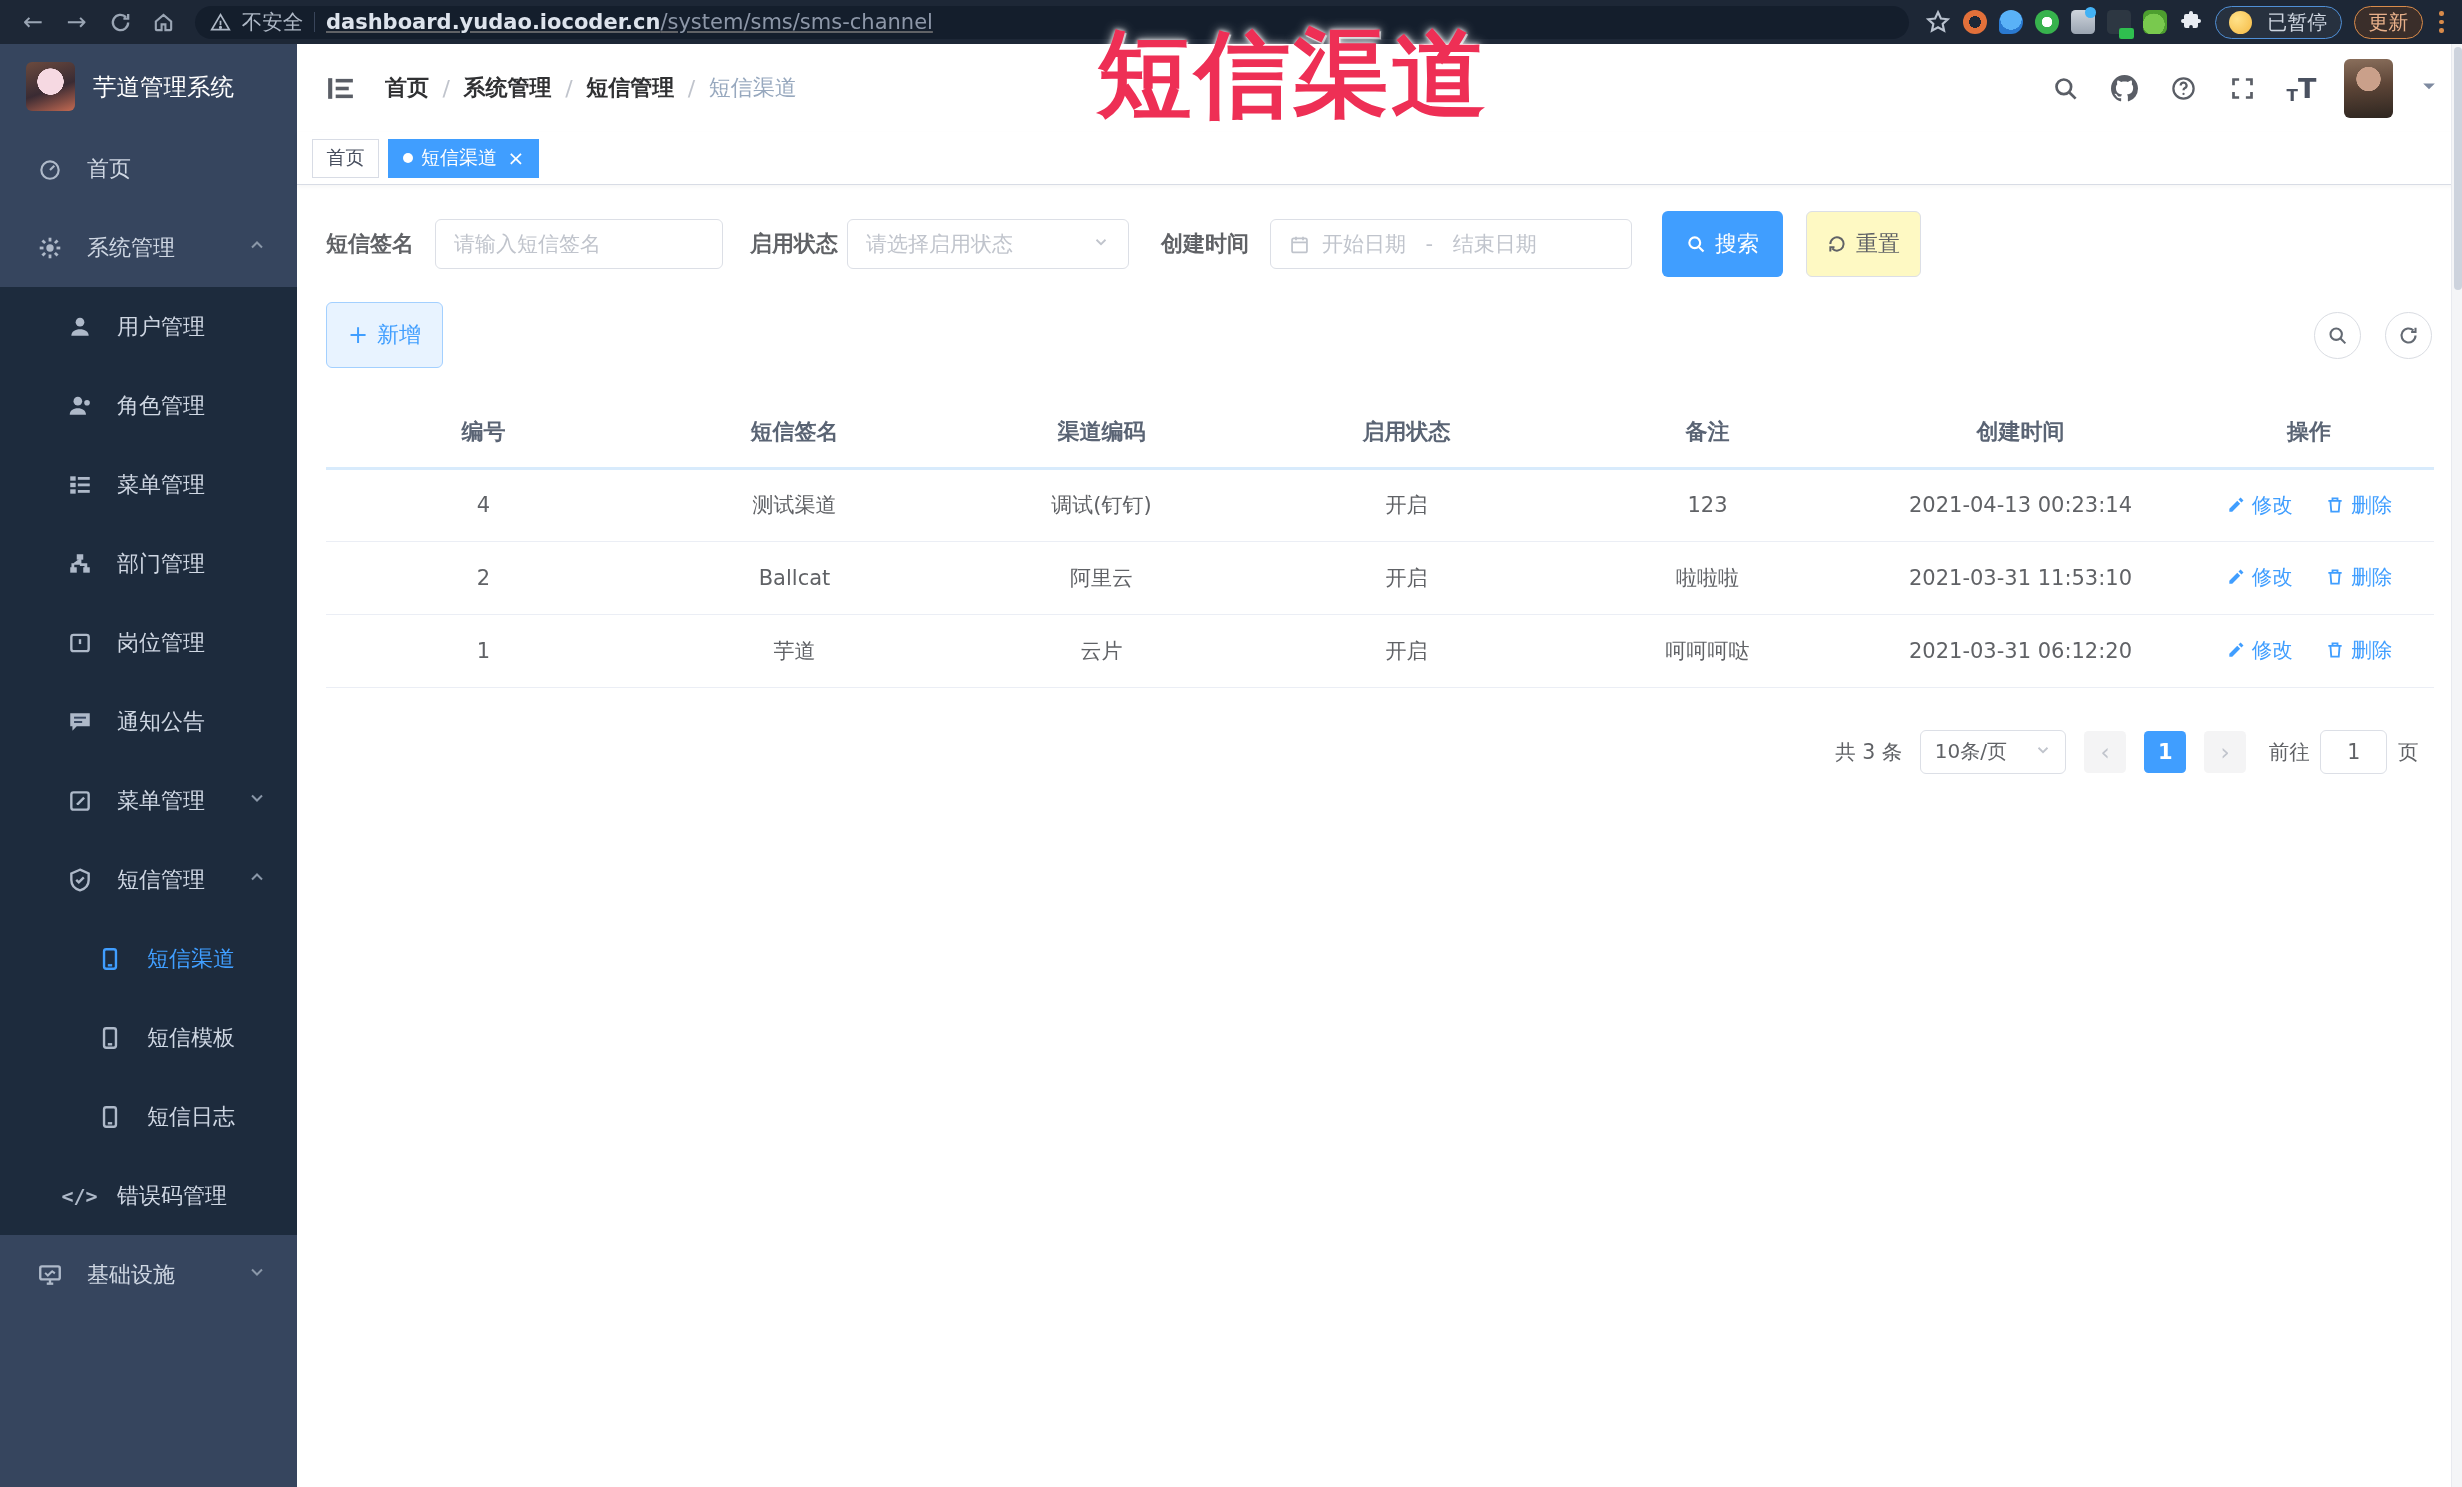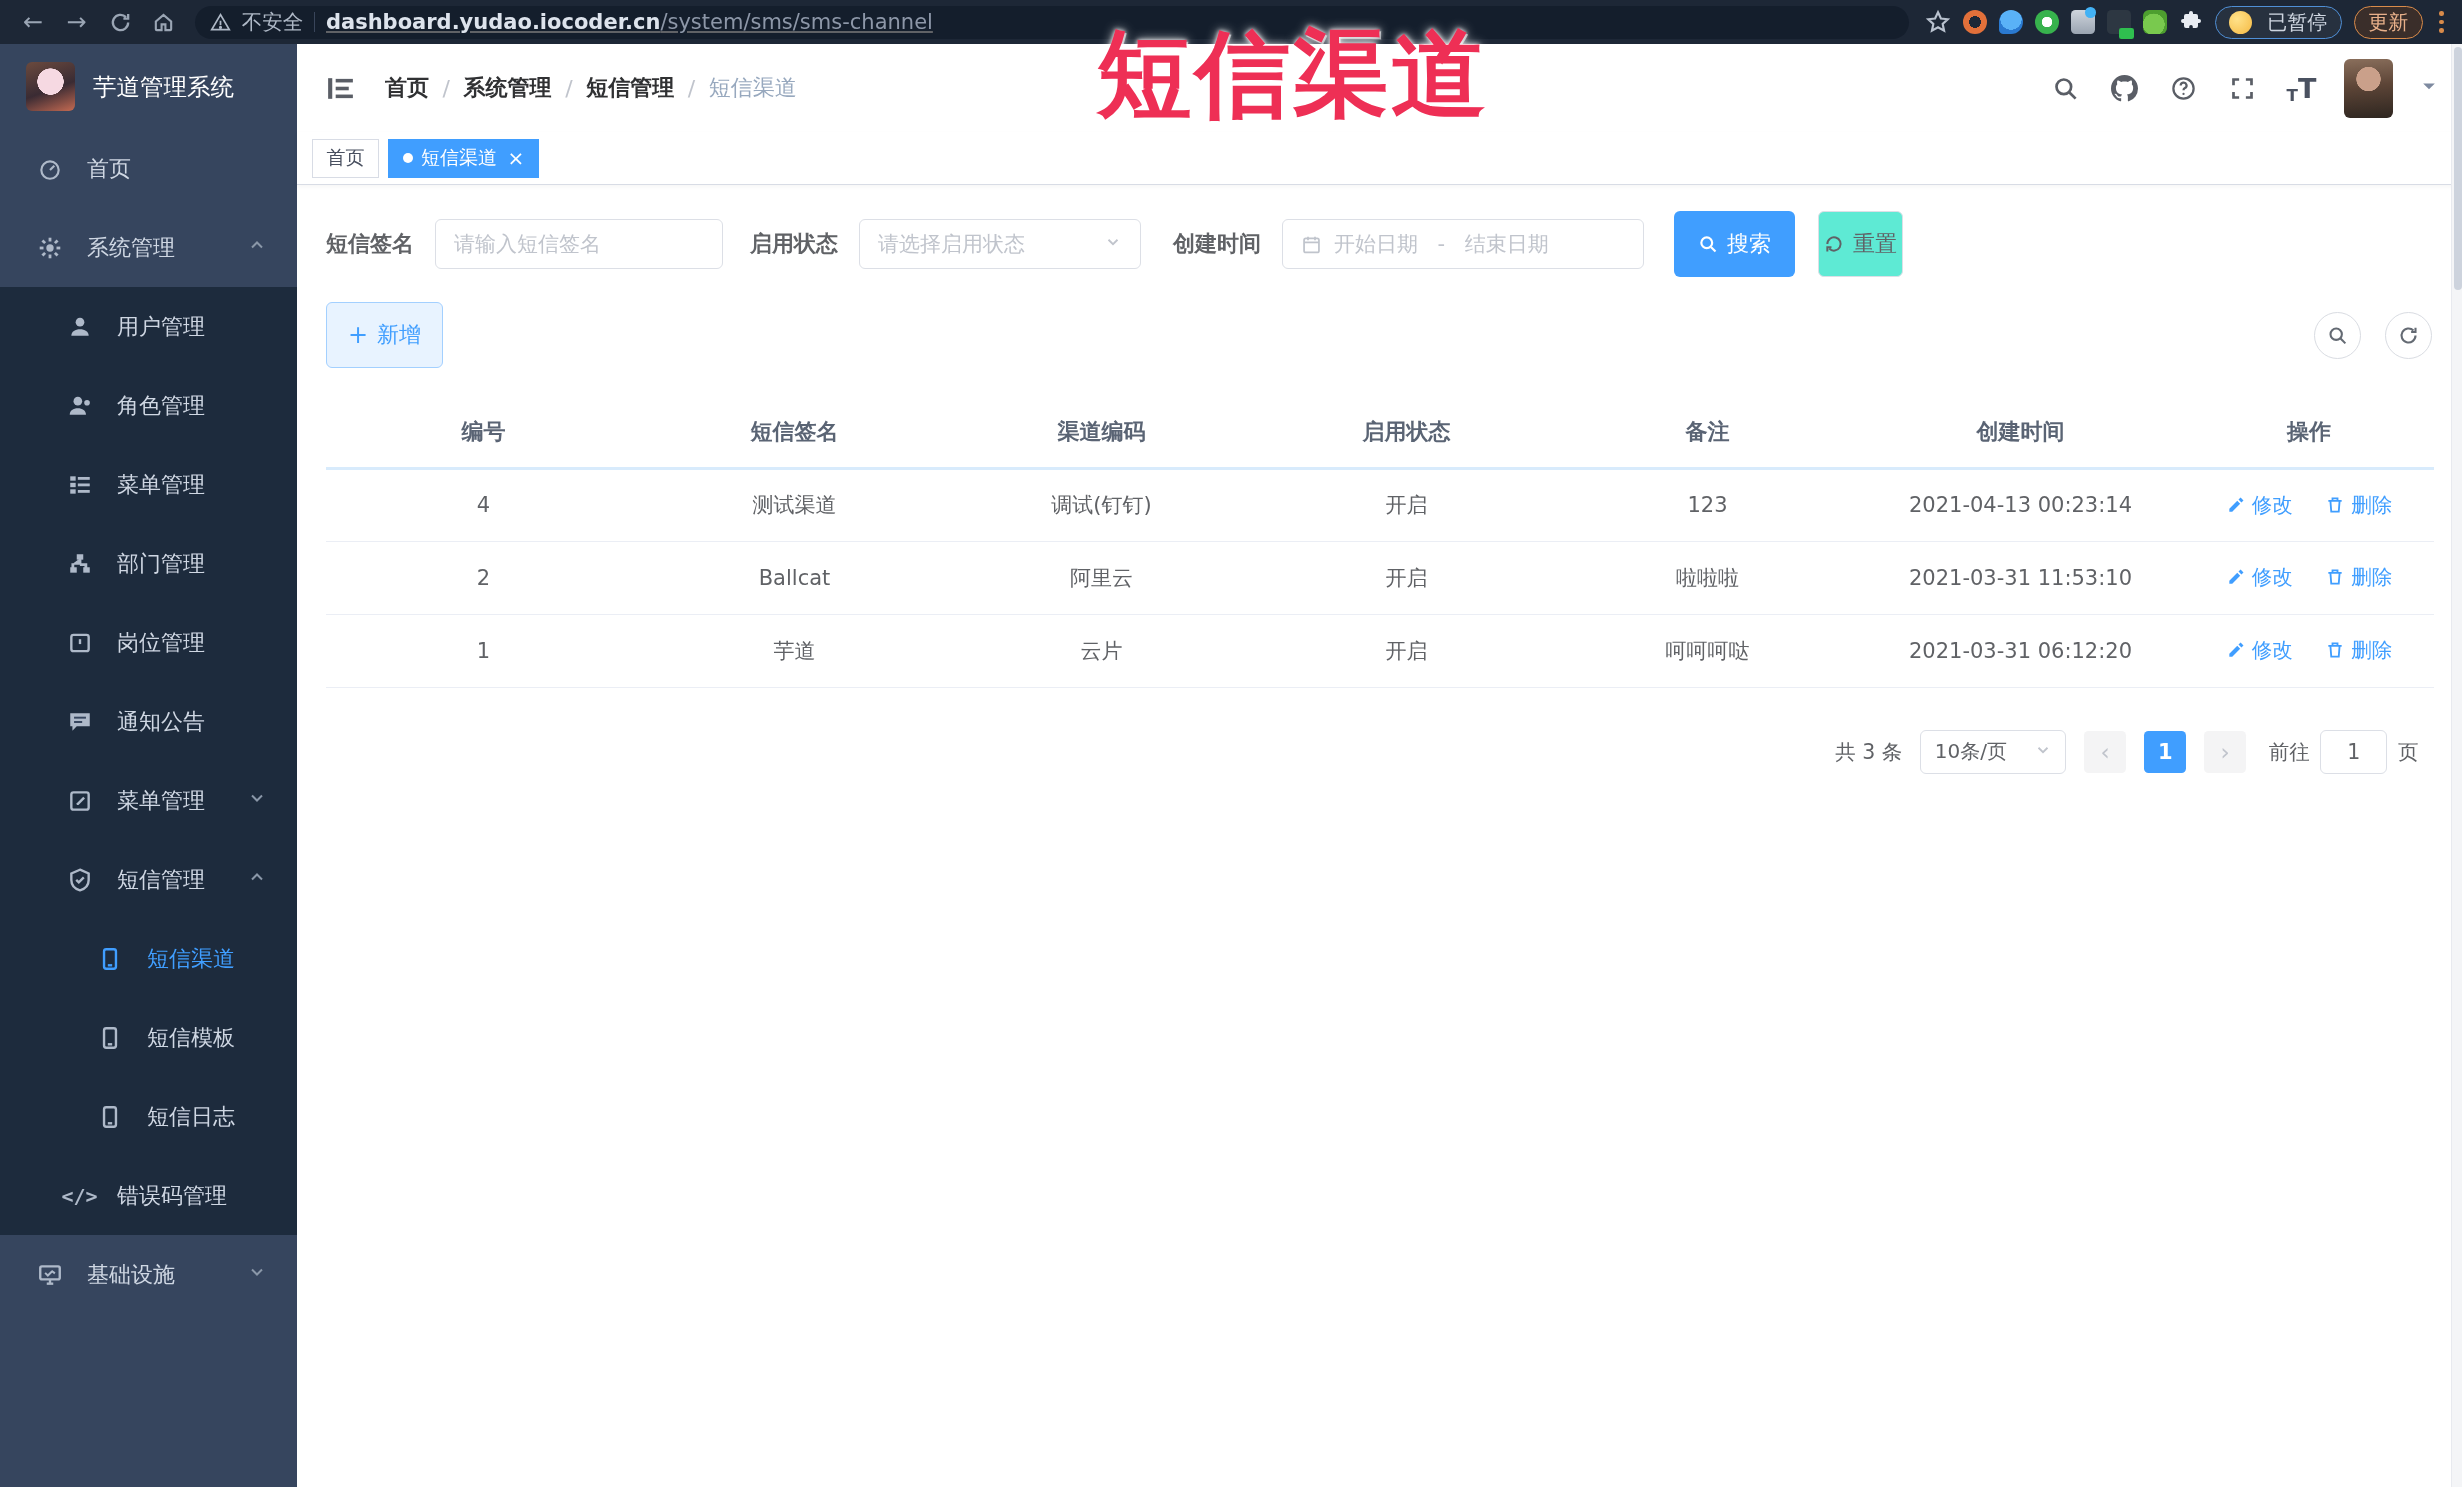--- a/index.html
+++ b/index.html
@@ -76,21 +76,21 @@
   .filter-row { display:flex; align-items:center; height:52px; margin-bottom:32px; }
   .f-label { font-weight:700; color:#606266; font-size:22px; flex:0 0 auto; }
   .inp { height:50px; border:1.5px solid #dcdfe6; border-radius:6px; background:#fff; display:flex; align-items:center; padding:0 18px; color:#606266; font-size:21px; }
   .inp input { border:none; outline:none; width:100%; font-size:21px; color:#606266; font-family:inherit; background:transparent; }
   .inp input::placeholder { color:#c0c4cc; }
   .ph { color:#c0c4cc; }
   .sel-chev { margin-left:auto; color:#c0c4cc; }
   .sel-chev svg { width:18px; height:18px; }
   .btn { height:66px; border-radius:6px; display:flex; align-items:center; justify-content:center; gap:9px; font-size:22px; cursor:pointer; border:1.5px solid transparent; flex:0 0 auto; }
   .btn-primary { background:#409EFF; color:#fff; padding:0 23px; }
-  .btn-plain { background:#5eead4; color:#606266; border-color:#dcdfe6; padding:0 5px;justify-content:flex-end; }
+  .btn-plain { background:#fef9c3; color:#606266; border-color:#dcdfe6; padding:0 20px;justify-content:flex-end; }
   .btn-soft { background:#e8f3ff; color:#409EFF; border-color:#a3d0ff; padding:0 21px; }
 
   
   .toolbar-row { display:flex; align-items:center; margin-bottom:30px; }
   .circle-btns { margin-left:auto; display:flex; gap:24px; }
   .cbtn { width:47px; height:47px; border-radius:50%; border:1.5px solid #d9dce2; background:#fff; display:flex; align-items:center; justify-content:center; color:#646a73; cursor:pointer; }
   .cbtn svg { width:21px; height:21px; }
 
   
   table.grid { width:2108px; border-collapse:collapse; table-layout:fixed; }
@@ -418,21 +418,21 @@
     </div>
 
     <div class="content">
 
       <div class="filter-row">
         <span class="f-label">短信签名</span>
         <span class="inp" style="width:288px;margin-left:21px">
           <input type="text" placeholder="请输入短信签名" style="">
         </span>
         <span class="f-label" style="margin-left:27px">启用状态</span>
-        <span class="inp" style="width:282px;margin-left:21px">
+        <span class="inp" style="width:282px;margin-left:9px">
           <span class="ph">请选择启用状态</span>
           <span class="sel-chev"><svg viewBox="0 0 24 24" fill="none" stroke="currentColor" stroke-width="2.4">
                 <path d="m6 9 6 6 6-6"></path>
               </svg></span>
         </span>
         <span class="f-label" style="margin-left:32px">创建时间</span>
         <span class="inp" style="width:362px;margin-left:21px;gap:12px">
           <svg viewBox="0 0 24 24" width="21" height="21" fill="none" stroke="#c0c4cc" stroke-width="2">
               <rect x="3.5" y="5" width="17" height="16" rx="2"></rect>
               <line x1="3.5" y1="9.6" x2="20.5" y2="9.6"></line>

